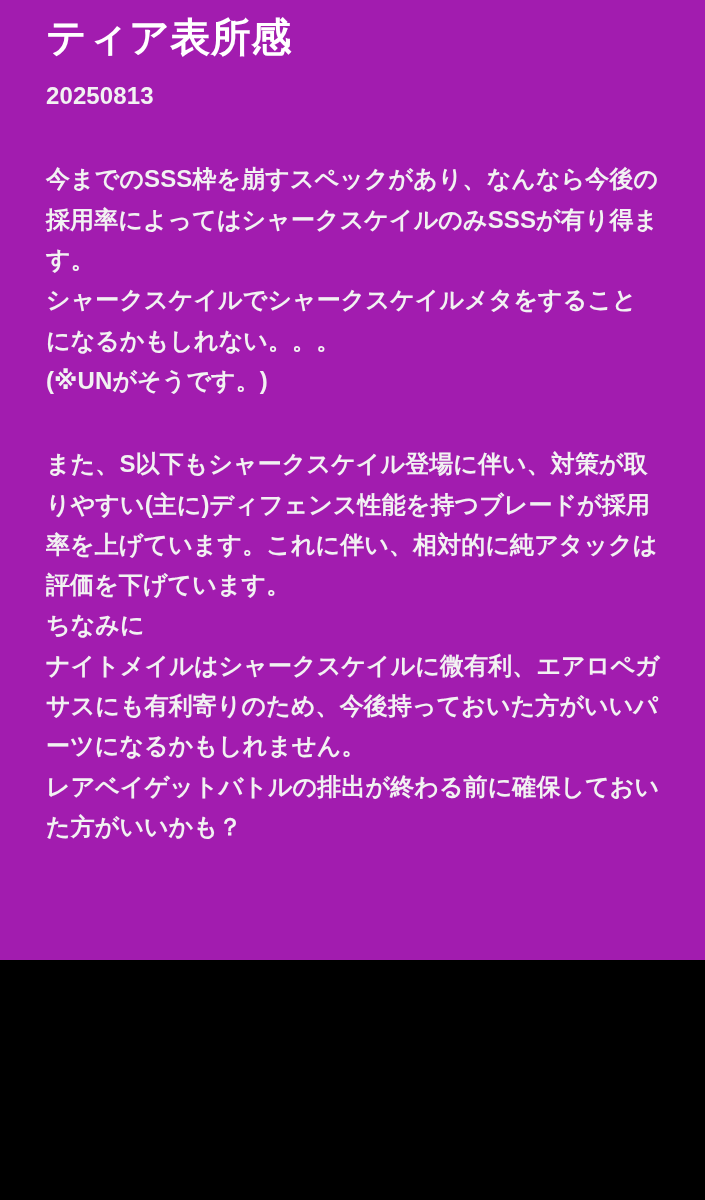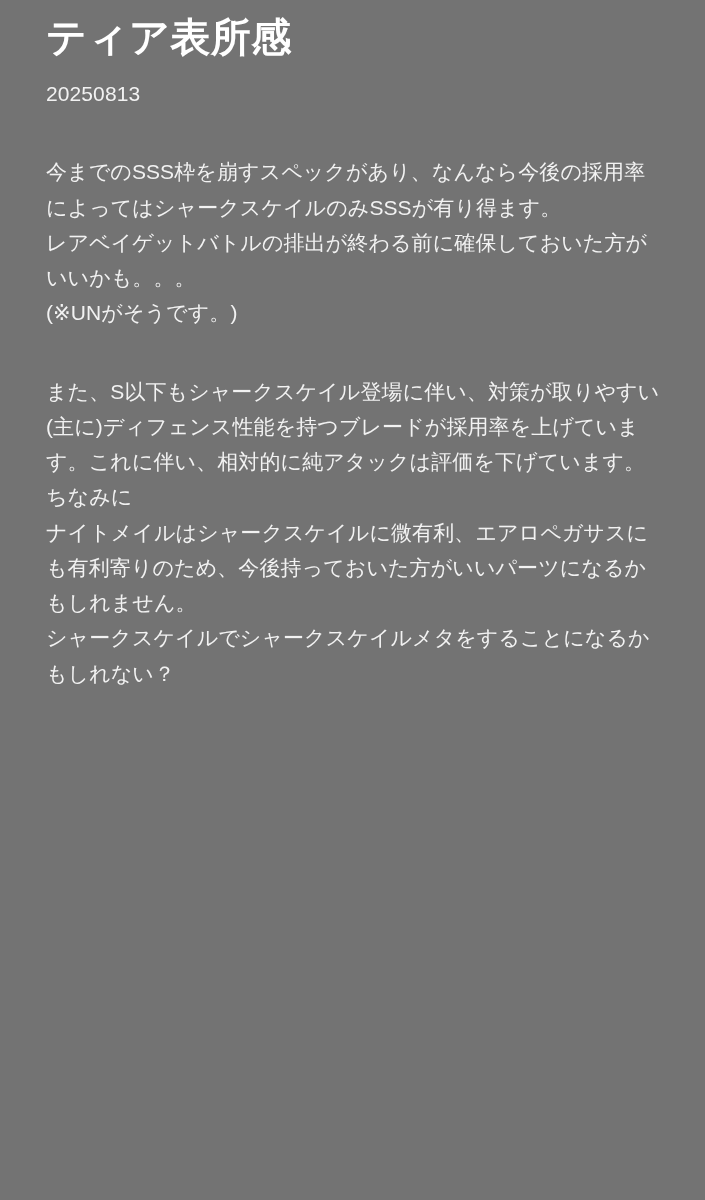--- a/index.html
+++ b/index.html
@@ -10,36 +10,36 @@
   body {
     width: 705px;
     height: 1200px;
     overflow: hidden;
     font-family: "Liberation Sans", "DejaVu Sans", sans-serif;
     color: #ffffff;
   }
   .page {
     box-sizing: border-box;
     width: 705px;
-    height: 1200px;
+    height: 960px;
     padding: 6px 44px 0 46px;
-    background: #737373;
+    background: #a21caf;
   }
   .doc-title {
     font-size: 40px;
     font-weight: bold;
     line-height: 1.25;
     letter-spacing: 0.5px;
     margin: 6px 0 14px 0;
     color: #ffffff;
   }
   .doc-body {
-    font-size: 21px;
+    font-size: 24px;
     line-height: 1.68;
-    font-weight: 400;
+    font-weight: 700;
     color: #f2f2f2;
     letter-spacing: 0.1px;
   }
   .para {
     margin: 0;
     white-space: pre-wrap;
     word-break: break-word;
   }
   .blank-line {
     display: block;
@@ -54,24 +54,24 @@
   <h1 class="doc-title">ティア表所感</h1>
 
   <div class="doc-body">
 
     <p class="para">20250813</p>
 
 
     <span class="blank-line"></span>
 
     <p class="para">今までのSSS枠を崩すスペックがあり、なんなら今後の採用率によってはシャークスケイルのみSSSが有り得ます。
-レアベイゲットバトルの排出が終わる前に確保しておいた方がいいかも。。。
+シャークスケイルでシャークスケイルメタをすることになるかもしれない。。。
 (※UNがそうです。)</p>
 
     <span class="blank-line"></span>
 
     <p class="para">また、S以下もシャークスケイル登場に伴い、対策が取りやすい(主に)ディフェンス性能を持つブレードが採用率を上げています。これに伴い、相対的に純アタックは評価を下げています。
 ちなみに
 ナイトメイルはシャークスケイルに微有利、エアロペガサスにも有利寄りのため、今後持っておいた方がいいパーツになるかもしれません。
-シャークスケイルでシャークスケイルメタをすることになるかもしれない？</p>
+レアベイゲットバトルの排出が終わる前に確保しておいた方がいいかも？</p>
 
   </div>
 </div>
 
 </body></html>

